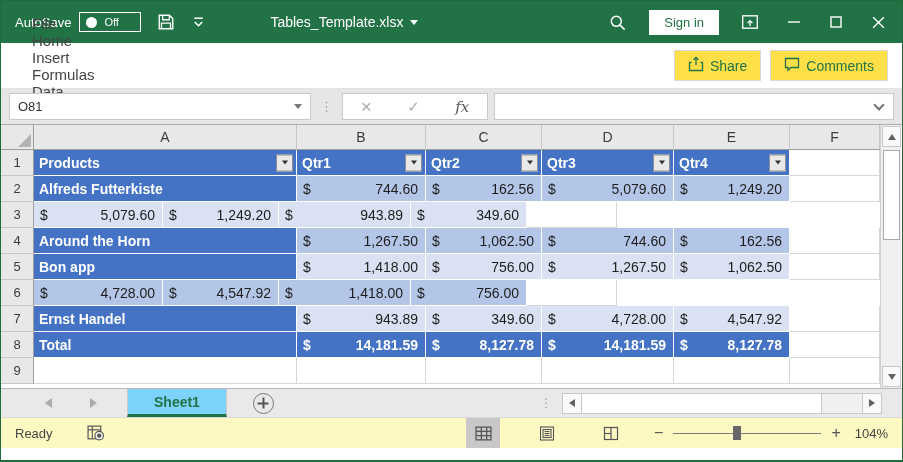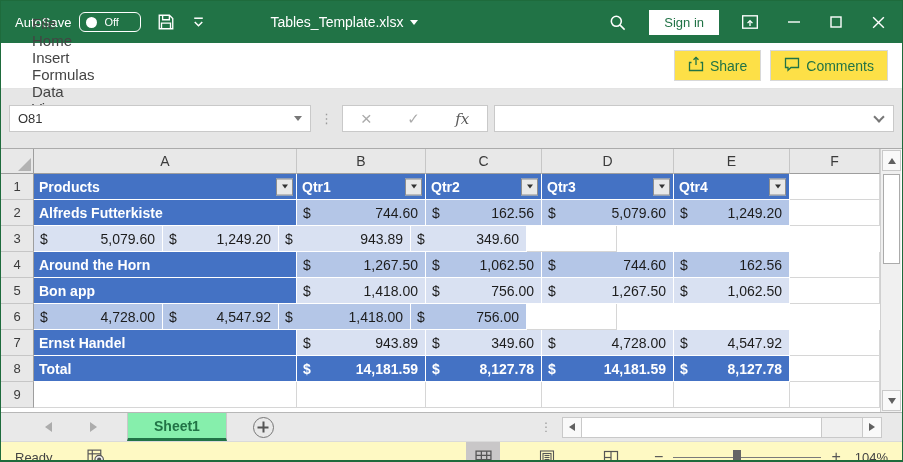--- a/index.html
+++ b/index.html
@@ -2,21 +2,21 @@
 <html><head>
 <meta charset="utf-8">
 <style>
   * { margin:0; padding:0; box-sizing:border-box; }
   body { font-family:"Liberation Sans", sans-serif; background:#cfcfcf; }
   .window { width:903px; height:462px; background:#fff; border:1px solid #1e6b3c; border-bottom:2px solid #1e6b3c; position:relative; overflow:hidden; }
 
   
   .titlebar { height:42px; background:#217346; display:flex; color:#fff; font-size:13px; }
   .autosave { display:flex; align-items:center; margin-left:14px; gap:8px; }
-  .as-pill { width:62px; height:20px; border:1px solid #fff; border-radius:6px; display:flex; align-items:center; padding:0 6px; gap:7px; cursor:pointer; }
+  .as-pill { width:62px; height:20px; border:1px solid #fff; border-radius:0; display:flex; align-items:center; padding:0 6px; gap:7px; cursor:pointer; }
   .as-knob { width:11px; height:11px; border-radius:50%; background:#fff; }
   .as-state { font-size:11px; color:#fff; }
   .tb-icon { display:flex; align-items:center; justify-content:center; cursor:pointer; }
   .save-ic { margin-left:16px; }
   .qat-ic { margin-left:16px; }
   .filename { margin-left:64px; font-size:14px; display:flex; align-items:center; gap:7px; cursor:pointer; }
   .fn-caret { border-left:4px solid transparent; border-right:4px solid transparent; border-top:5px solid #fff; }
   .tb-right { margin-left:auto; display:flex; align-items:center; }
   .search-ic { margin-right:22px; }
   .signin { background:#fff; color:#217346; font-size:13px; padding:5px 15px; border:none; cursor:pointer; margin-right:22px; font-family:"Liberation Sans",sans-serif; }
@@ -26,21 +26,21 @@
   .close-ic { margin-right:16px; }
 
   
   .menubar { height:46px; background:#fff; display:flex; align-items:center; border-bottom:1px solid #E3E3E3; }
   .menu-items { display:flex; margin-left:14px;flex-direction:column; }
   .menu-item { padding:0 17px; font-size:15px; color:#444; cursor:pointer; }
   .menu-right { margin-left:auto; display:flex; gap:9px; margin-right:14px; }
   .pill-btn { display:flex; align-items:center; gap:6px; border:1px solid #D8D8D8; background:#fde047; color:#217346; font-size:14px; padding:5px 13px; cursor:pointer; font-family:"Liberation Sans",sans-serif; }
 
   
-  .formulabar { height:60px; background:#E6E6E6; display:flex; align-items:center; border-bottom:1px solid #ABABAB; }
+  .formulabar { height:36px; background:#E6E6E6; display:flex; align-items:center; border-bottom:1px solid #ABABAB; }
   .namebox { width:302px; height:27px; background:#fff; border:1px solid #C9C9C9; margin-left:8px; display:flex; align-items:center; font-size:13px; color:#333; padding-left:8px; cursor:text; }
   .nb-caret { margin-left:auto; margin-right:8px; border-left:4px solid transparent; border-right:4px solid transparent; border-top:5px solid #777; cursor:pointer; }
   .vdots { color:#9a9a9a; font-size:13px; margin:0 9px; letter-spacing:0; }
   .fxbox { width:146px; height:27px; background:#fff; border:1px solid #C9C9C9; display:flex; align-items:center; justify-content:space-around; }
   .fx-cancel { color:#ABABAB; font-size:19px; line-height:1; cursor:pointer; }
   .fx-check { color:#ABABAB; font-size:15px; cursor:pointer; }
   .fx-fx { font-family:"DejaVu Serif", serif; font-style:italic; color:#5a5a5a; font-size:15px; cursor:pointer; }
   .formulafield { flex:1; height:27px; background:#fff; border:1px solid #C9C9C9; margin-left:6px; margin-right:8px; display:flex; align-items:center; justify-content:flex-end; cursor:text; }
   .ff-chev { width:8px; height:8px; border-right:2px solid #777; border-bottom:2px solid #777; transform:rotate(45deg); margin-right:10px; margin-top:-4px; cursor:pointer; }
 
@@ -74,21 +74,21 @@
   .tri-dn { border-left:4.5px solid transparent; border-right:4.5px solid transparent; border-top:6px solid #606060; }
   .tri-lf { border-top:4.5px solid transparent; border-bottom:4.5px solid transparent; border-right:6px solid #606060; }
   .tri-rt { border-top:4.5px solid transparent; border-bottom:4.5px solid transparent; border-left:6px solid #606060; }
   .tri-gray-lf { border-top:5px solid transparent; border-bottom:5px solid transparent; border-right:7px solid #ACACAC; }
   .tri-gray-rt { border-top:5px solid transparent; border-bottom:5px solid transparent; border-left:7px solid #ACACAC; }
 
   
   .sheetbar { height:29px; background:#E9E9E9; border-top:1px solid #B7B7B7; display:flex; align-items:center; }
   .nav-arrows { display:flex; gap:38px; margin-left:44px; }
   .nav-arrow { cursor:pointer; }
-  .sheettab { margin-left:30px; height:100%; background:#86efac; border-left:1px solid #C9C9C9; border-right:1px solid #C9C9C9; border-bottom:3px solid #217346; display:flex; align-items:center; padding:0 26px; color:#217346; font-weight:bold; font-size:14px; cursor:pointer; }
+  .sheettab { margin-left:30px; height:100%; background:#7dd3fc; border-left:1px solid #C9C9C9; border-right:1px solid #C9C9C9; border-bottom:3px solid #217346; display:flex; align-items:center; padding:0 26px; color:#217346; font-weight:bold; font-size:14px; cursor:pointer; }
   .addsheet { margin-left:26px; width:21px; height:21px; border:1px solid #767676; border-radius:50%; position:relative; cursor:pointer; }
   .plus { position:absolute; left:50%; top:50%; width:11px; height:11px; transform:translate(-50%,-50%); }
   .plus::before { content:""; position:absolute; left:4.5px; top:0; width:2px; height:11px; background:#555; }
   .plus::after { content:""; position:absolute; top:4.5px; left:0; width:11px; height:2px; background:#555; }
   .sb-dots { margin-left:auto; color:#9a9a9a; font-size:12px; margin-right:10px; }
   .hscroll { width:320px; height:21px; background:#F0F0F0; border:1px solid #C9C9C9; display:flex; align-items:center; margin-right:20px; }
   .hs-btn { width:19px; height:19px; background:#F9F9F9; display:flex; align-items:center; justify-content:center; cursor:pointer; }
   .hs-left { border-right:1px solid #C9C9C9; }
   .hs-right { border-left:1px solid #C9C9C9; margin-left:auto; }
   .hs-thumb { width:240px; height:19px; background:#fff; border-right:1px solid #C9C9C9; cursor:grab; }

